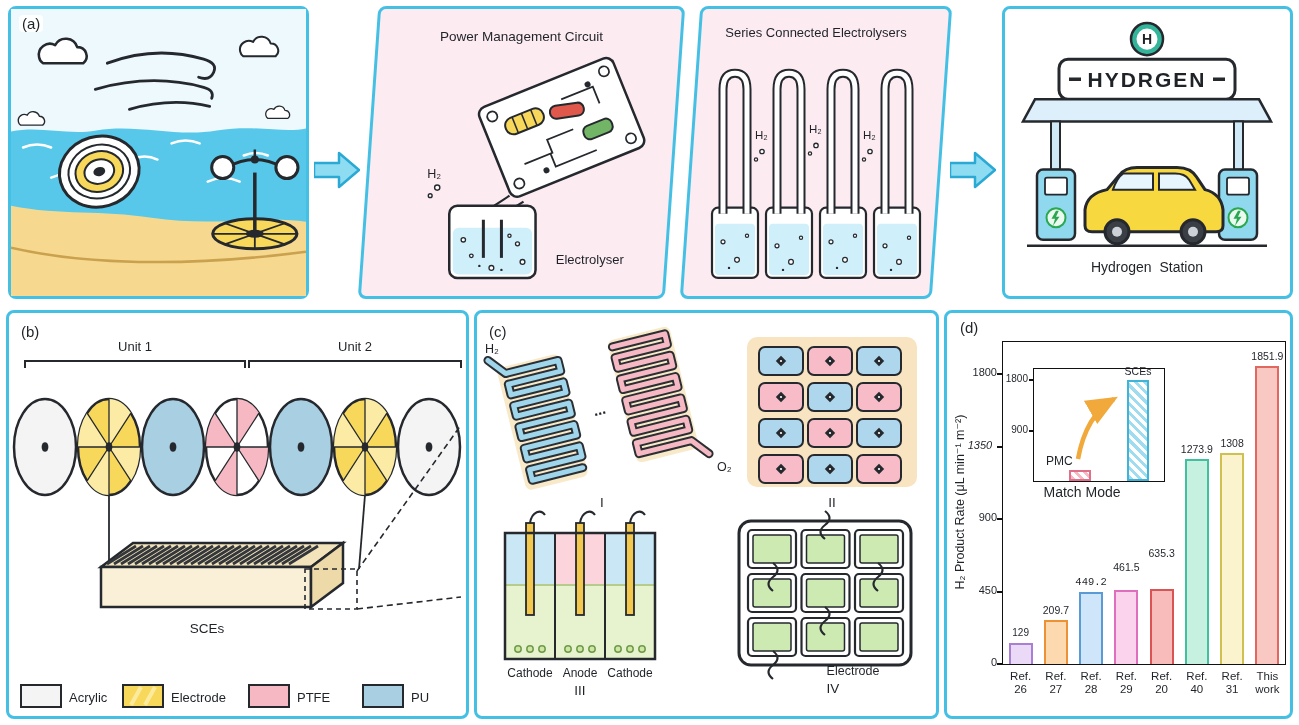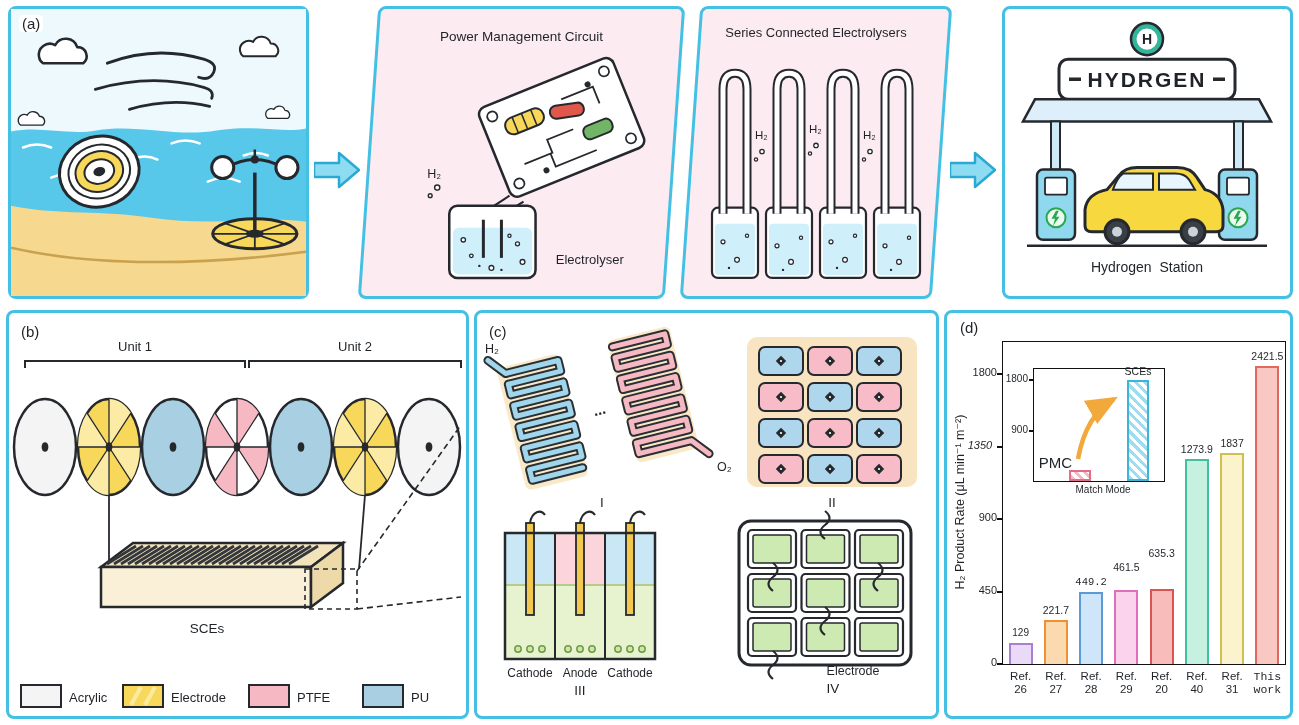--- a/index.html
+++ b/index.html
@@ -12,21 +12,21 @@
   .flow-arrow { position:absolute; }
   .tag { position:absolute; left:8px; top:6px; font-size:15px; background:rgba(255,255,255,.92); padding:0 3px; border-radius:4px; z-index:5; }
   .panel > svg, .unskew > svg { display:block; width:100%; height:100%; }
   svg text { fill:#1f2328; }
   .pre { white-space:pre; }
   
   .plotwrap { position:absolute; left:55px; top:28px; width:282px; height:322px; border:1.5px solid #111; }
   .ylabel { position:absolute; left:12px; top:189px; transform:translate(-50%,-50%) rotate(-90deg); white-space:nowrap; font-size:12.5px; }
   .inset { position:absolute; left:30px; top:26px; width:130px; height:112px; border:1.5px solid #111; background:#fff; z-index:2; }
   .inset-arrow { position:absolute; left:0; top:0; width:100%; height:100%; z-index:3; pointer-events:none; }
-  .matchmode { position:absolute; left:33px; top:142px; width:134px; text-align:center; font-size:10px; z-index:2; }
+  .matchmode { position:absolute; left:12px; top:142px; width:134px; text-align:center; font-size:14px; z-index:2; }
 </style>
 </head>
 <body>
 
 <div class="stage">
 
   <div class="panel" id="panel-a" style="left:8px;top:6px;width:295px;height:287px;">
     <div class="tag">(a)</div>
     <svg viewBox="0 0 294 286" preserveAspectRatio="none">
       <rect width="294" height="286" fill="#edf9fd"></rect>
@@ -498,42 +498,42 @@
             </marker>
           </defs>
           <path d="M44,90 Q52,46 80,30" stroke="#f2a93b" stroke-width="4.5" fill="none" marker-end="url(#ah)"></path>
         </svg>
       <div style="position: absolute; left: -5px; top: 60.6px; width: 5px; height: 2px; background: rgb(17, 17, 17);"></div>
           <div style="position: absolute; left: -38px; top: 54.6px; width: 32px; text-align: right; font-size: 10px;">900</div>
           <div style="position: absolute; left: -5px; top: 10.2px; width: 5px; height: 2px; background: rgb(17, 17, 17);"></div>
           <div style="position: absolute; left: -38px; top: 4.2px; width: 32px; text-align: right; font-size: 10px;">1800</div>
           <div style="position: absolute; left: 35px; top: 100.8px; width: 22px; height: 11.2px; border: 2px solid rgb(224, 112, 138); box-sizing: border-box; background: repeating-linear-gradient(45deg, rgb(246, 185, 196) 0px, rgb(246, 185, 196) 3px, rgb(255, 255, 255) 3px, rgb(255, 255, 255) 6.5px);"></div>
           <div style="position: absolute; left: 93px; top: 11.2px; width: 22px; height: 100.8px; border: 2px solid rgb(62, 181, 216); box-sizing: border-box; background: repeating-linear-gradient(45deg, rgb(159, 220, 239) 0px, rgb(159, 220, 239) 3px, rgb(255, 255, 255) 3px, rgb(255, 255, 255) 6.5px);"></div>
-          <div style="position: absolute; left: 2px; top: 84.8px; width: 36px; text-align: right; font-size: 15px;">PMC</div>
+          <div style="position: absolute; left: 12px; top: 84.8px; width: 36px; font-size: 12px;">PMC</div>
           <div style="position: absolute; left: 82px; top: -3.8px; width: 44px; text-align: center; font-size: 10.5px;">SCEs</div>
         </div>
       <div class="matchmode">Match Mode</div>
     <div style="position: absolute; left: -6px; top: 321px; width: 6px; height: 2px; background: rgb(17, 17, 17);"></div>
         <div style="position: absolute; left: -40px; top: 314px; width: 34px; text-align: right; font-size: 11px;">0</div>
         <div style="position: absolute; left: -6px; top: 248.55px; width: 6px; height: 2px; background: rgb(17, 17, 17);"></div>
         <div style="position: absolute; left: -40px; top: 241.55px; width: 34px; text-align: right; font-size: 11px;">450</div>
         <div style="position: absolute; left: -6px; top: 176.1px; width: 6px; height: 2px; background: rgb(17, 17, 17);"></div>
         <div style="position: absolute; left: -40px; top: 169.1px; width: 34px; text-align: right; font-size: 11px;">900</div>
         <div style="position: absolute; left: -6px; top: 103.65px; width: 6px; height: 2px; background: rgb(17, 17, 17);"></div>
         <div style="position: absolute; left: -40px; top: 96.65px; width: 34px; text-align: center; font-size: 11px; font-style: italic;">1350</div>
         <div style="position: absolute; left: -6px; top: 31.2px; width: 6px; height: 2px; background: rgb(17, 17, 17);"></div>
         <div style="position: absolute; left: -40px; top: 24.2px; width: 34px; text-align: right; font-size: 11px;">1800</div>
         <div style="position: absolute; left: 5.625px; top: 301.231px; width: 24px; height: 20.769px; background: rgb(234, 217, 247); border-top: 2px solid rgb(169, 127, 212); border-right: 2px solid rgb(169, 127, 212); border-bottom: none; border-left: 2px solid rgb(169, 127, 212); border-image: initial; box-sizing: border-box; z-index: 1;"></div>
         <div style="position: absolute; left: -9.375px; top: 285.231px; width: 54px; text-align: center; font-size: 10px; z-index: 1;">129</div>
         <div style="position: absolute; left: -9.375px; top: 328px; width: 54px; text-align: center; font-size: 11.5px; line-height: 1.15;">
           <div>Ref.</div>
           <div>26</div>
         </div>
         <div style="position: absolute; left: 40.875px; top: 277.966px; width: 24px; height: 44.0335px; background: rgb(252, 217, 174); border-top: 2px solid rgb(236, 145, 54); border-right: 2px solid rgb(236, 145, 54); border-bottom: none; border-left: 2px solid rgb(236, 145, 54); border-image: initial; box-sizing: border-box; z-index: 1;"></div>
-        <div style="position: absolute; left: 25.875px; top: 261.966px; width: 54px; text-align: center; font-size: 10.5px; z-index: 1;">221.7</div>
+        <div style="position: absolute; left: 25.875px; top: 261.966px; width: 54px; text-align: center; font-size: 10.5px; z-index: 1;">209.7</div>
         <div style="position: absolute; left: 25.875px; top: 328px; width: 54px; text-align: center; font-size: 11.5px; line-height: 1.15;">
           <div>Ref.</div>
           <div>27</div>
         </div>
         <div style="position: absolute; left: 76.125px; top: 249.679px; width: 24px; height: 72.3212px; background: rgb(207, 229, 249); border-top: 2px solid rgb(91, 155, 213); border-right: 2px solid rgb(91, 155, 213); border-bottom: none; border-left: 2px solid rgb(91, 155, 213); border-image: initial; box-sizing: border-box; z-index: 1;"></div>
         <div style="position: absolute; left: 61.125px; top: 233.679px; width: 54px; text-align: center; font-size: 10.5px; z-index: 1; font-family: Liberation Mono, monospace;">449.2</div>
         <div style="position: absolute; left: 61.125px; top: 328px; width: 54px; text-align: center; font-size: 11.5px; line-height: 1.15;">
           <div>Ref.</div>
           <div>28</div>
         </div>
@@ -549,27 +549,27 @@
           <div>Ref.</div>
           <div>20</div>
         </div>
         <div style="position: absolute; left: 181.875px; top: 116.902px; width: 24px; height: 205.098px; background: rgb(198, 240, 223); border-top: 2px solid rgb(65, 191, 158); border-right: 2px solid rgb(65, 191, 158); border-bottom: none; border-left: 2px solid rgb(65, 191, 158); border-image: initial; box-sizing: border-box; z-index: 1;"></div>
         <div style="position: absolute; left: 166.875px; top: 100.902px; width: 54px; text-align: center; font-size: 10.5px; z-index: 1;">1273.9</div>
         <div style="position: absolute; left: 166.875px; top: 328px; width: 54px; text-align: center; font-size: 11.5px; line-height: 1.15;">
           <div>Ref.</div>
           <div>40</div>
         </div>
         <div style="position: absolute; left: 217.125px; top: 111.412px; width: 24px; height: 210.588px; background: rgb(250, 243, 205); border-top: 2px solid rgb(207, 192, 80); border-right: 2px solid rgb(207, 192, 80); border-bottom: none; border-left: 2px solid rgb(207, 192, 80); border-image: initial; box-sizing: border-box; z-index: 1;"></div>
-        <div style="position: absolute; left: 202.125px; top: 95.412px; width: 54px; text-align: center; font-size: 10.5px; z-index: 1;">1837</div>
+        <div style="position: absolute; left: 202.125px; top: 95.412px; width: 54px; text-align: center; font-size: 10.5px; z-index: 1;">1308</div>
         <div style="position: absolute; left: 202.125px; top: 328px; width: 54px; text-align: center; font-size: 11.5px; line-height: 1.15;">
           <div>Ref.</div>
           <div>31</div>
         </div>
         <div style="position: absolute; left: 252.375px; top: 23.8441px; width: 24px; height: 298.156px; background: rgb(249, 200, 195); border-top: 2px solid rgb(224, 104, 94); border-right: 2px solid rgb(224, 104, 94); border-bottom: none; border-left: 2px solid rgb(224, 104, 94); border-image: initial; box-sizing: border-box; z-index: 1;"></div>
-        <div style="position: absolute; left: 237.375px; top: 7.8441px; width: 54px; text-align: center; font-size: 10.5px; z-index: 1;">2421.5</div>
-        <div style="position: absolute; left: 237.375px; top: 328px; width: 54px; text-align: center; font-size: 11.5px; line-height: 1.15; font-family: Liberation Mono, monospace;">
+        <div style="position: absolute; left: 237.375px; top: 7.8441px; width: 54px; text-align: center; font-size: 10.5px; z-index: 1;">1851.9</div>
+        <div style="position: absolute; left: 237.375px; top: 328px; width: 54px; text-align: center; font-size: 11.5px; line-height: 1.15;">
           <div>This</div>
           <div>work</div>
         </div>
       </div>
   </div>
 
 </div>
 
 </body></html>

